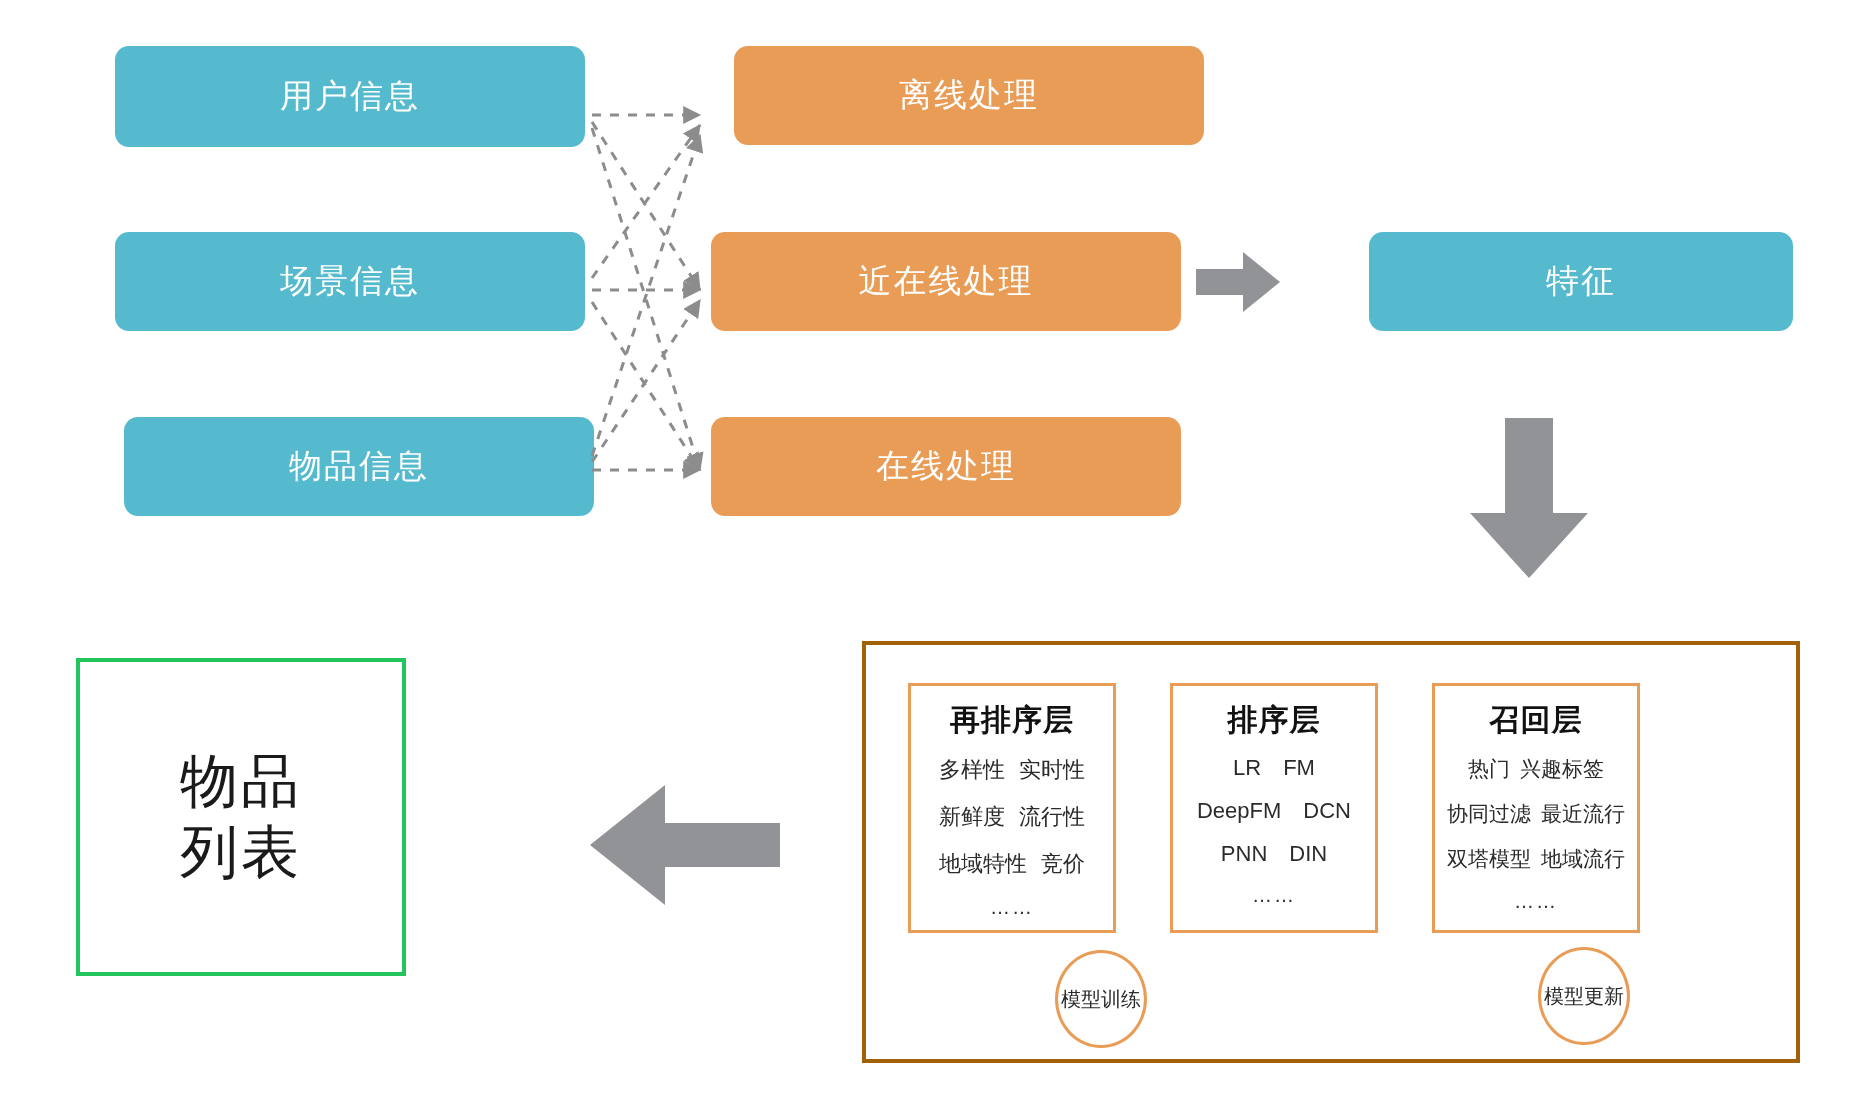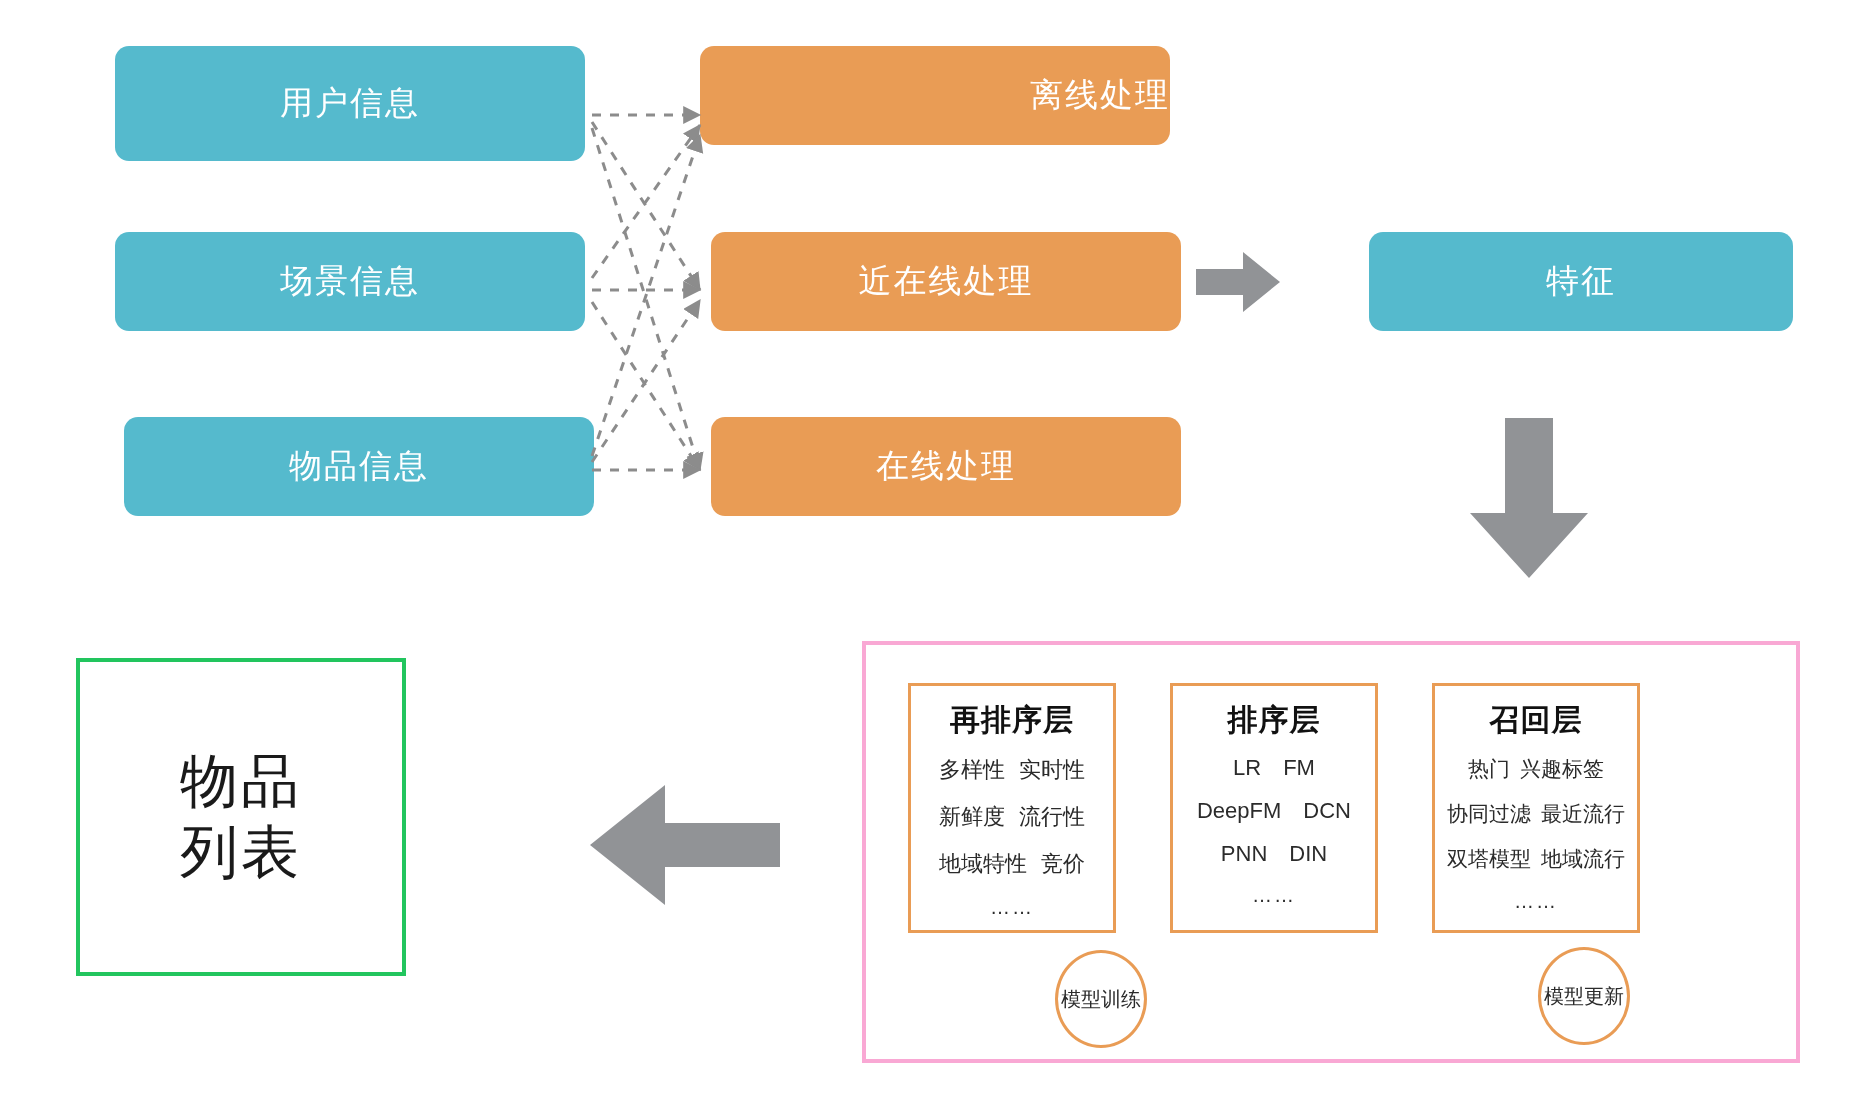--- a/index.html
+++ b/index.html
@@ -69,21 +69,21 @@
     letter-spacing: 3px;
   }
 
   
   #model-container {
     position: absolute;
     left: 862px;
     top: 641px;
     width: 938px;
     height: 422px;
-    border: 4px solid #f9a8d4;
+    border: 4px solid #a16207;
     box-sizing: border-box;
   }
   #model-title {
     position: absolute;
     left: 0;
     right: 0;
     top: 322px;
     text-align: center;
     font-size: 44px;
     color: #1a1a1a;
@@ -152,31 +152,31 @@
     white-space: nowrap;
   }
   #badge-train  { left: 1055px; top: 950px; }
   #badge-update { left: 1538px; top: 947px; }
 </style>
 </head>
 <body>
 
 <div id="canvas">
 
-  <div class="pill teal" id="src-0" style="left:115px; top:46px; width:470px; height:115px;">
+  <div class="pill teal" id="src-0" style="left:115px; top:46px; width:470px; height:101px;">
     <span>用户信息</span>
   </div>
   <div class="pill teal" id="src-1" style="left:115px; top:232px; width:470px; height:99px;">
     <span>场景信息</span>
   </div>
   <div class="pill teal" id="src-2" style="left:124px; top:417px; width:470px; height:99px;">
     <span>物品信息</span>
   </div>
 
-  <div class="pill orange" id="proc-0" style="left:700px; top:46px; width:470px; height:99px;justify-content:flex-end;">
+  <div class="pill orange" id="proc-0" style="left:734px; top:46px; width:470px; height:99px;">
     <span>离线处理</span>
   </div>
   <div class="pill orange" id="proc-1" style="left:711px; top:232px; width:470px; height:99px;">
     <span>近在线处理</span>
   </div>
   <div class="pill orange" id="proc-2" style="left:711px; top:417px; width:470px; height:99px;">
     <span>在线处理</span>
   </div>
 
   <div class="pill teal" id="feature-box" style="left:1369px; top:232px; width:424px; height:99px;">

